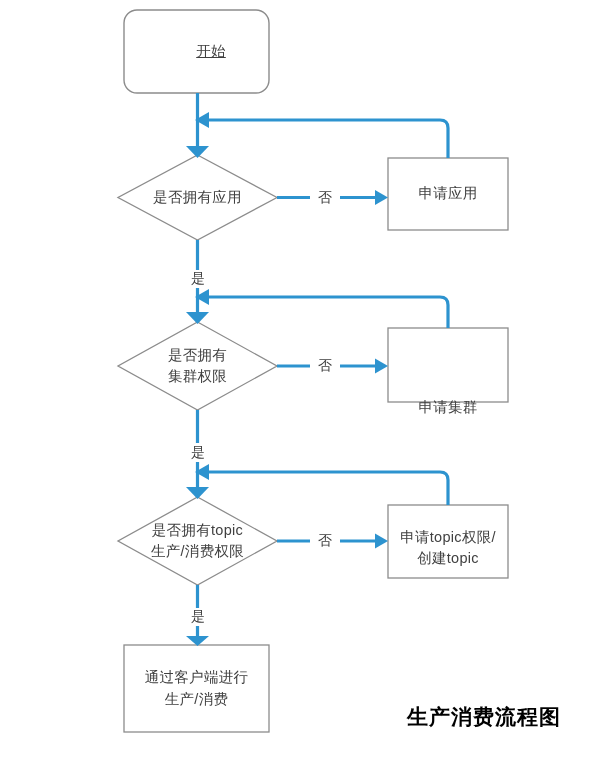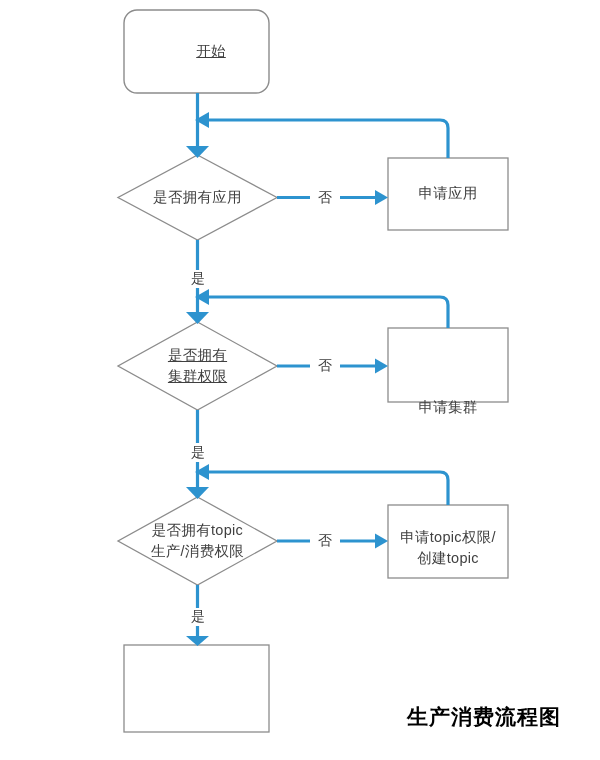--- a/index.html
+++ b/index.html
@@ -127,31 +127,33 @@
       <polygon points="186,636 209,636 197.5,646"></polygon>
     </g>
   </svg>
 
   <div class="node-label" style="left:124px; top:10px; width:174px; height:83px;text-decoration:underline;">开始</div>
 
   <div class="node-label" style="left:118px; top:155px; width:159px; height:85px;text-align:center;">是否拥有应用</div>
 
   <div class="node-label" style="left:388px; top:158px; width:120px; height:72px;">申请应用</div>
 
-  <div class="node-label" style="left:118px; top:322px; width:159px; height:88px;text-decoration:underline;">是否拥有
+  <div class="node-label" style="left:118px; top:322px; width:159px; height:88px;">是否拥有
 集群权限</div>
 
   <div class="node-label" style="left:388px; top:328px; width:120px; height:74px;margin-top:43px;">申请集群</div>
 
   <div class="node-label" style="left:110px; top:497px; width:175px; height:88px;">是否拥有topic
 生产/消费权限</div>
 
   <div class="node-label" style="left:386px; top:505px; width:124px; height:86px;">申请topic权限/
 创建topic</div>
 
+  <div class="node-label" style="left:124px; top:645px; width:145px; height:87px;">通过客户端进行
+生产/消费</div>
 
   <div class="edge-label" style="left:182px; top:271px; width:32px;">是</div>
 
   <div class="edge-label" style="left:309px; top:190px; width:32px;">否</div>
 
   <div class="edge-label" style="left:182px; top:445px; width:32px;">是</div>
 
   <div class="edge-label" style="left:309px; top:358px; width:32px;">否</div>
 
   <div class="edge-label" style="left:182px; top:609px; width:32px;">是</div>

